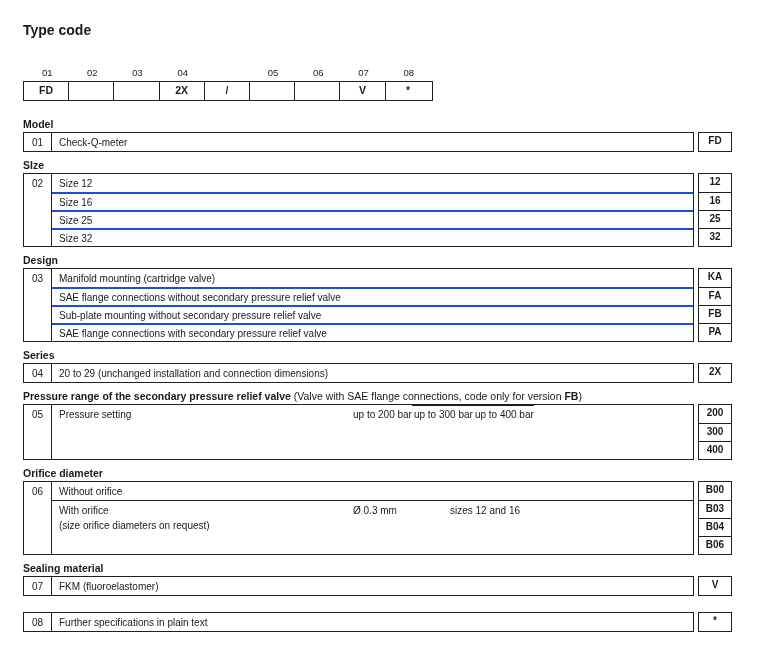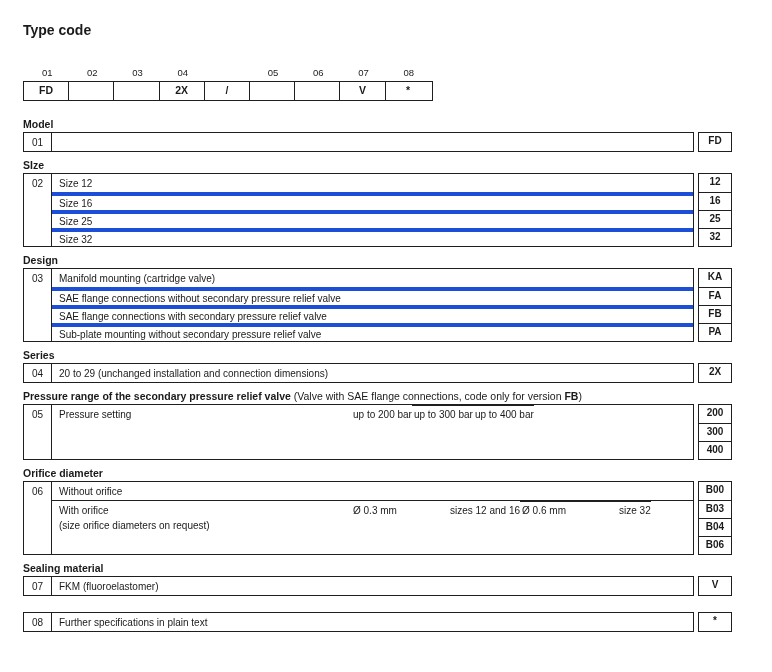--- a/index.html
+++ b/index.html
@@ -19,21 +19,21 @@
 
   
   .sec-heading{font-size:10.5px;font-weight:bold;line-height:12px;margin:7px 0 2px 0;}
   .first .sec-heading{margin-top:17px;}
   .sec-heading .reg{font-weight:normal;}
   .sec-body{display:flex;align-items:stretch;}
   .main-tbl{box-sizing:border-box;width:671px;border:1.6px solid #1f1f1f;display:flex;background:#fff;}
   .num-cell{box-sizing:border-box;flex:0 0 28px;border-right:1px solid #1f1f1f;
             font-size:10px;text-align:center;padding-top:2px;line-height:15px;}
   .rows{flex:1;display:flex;flex-direction:column;min-width:0;}
-  .drow{box-sizing:border-box;height:18px;border-top:4px solid #1d4ed8;font-size:10px;
+  .drow{box-sizing:border-box;height:18px;border-top:2px solid #1d4ed8;font-size:10px;
         display:flex;align-items:center;padding-left:7px;}
   .rows > .drow:first-child, .rows > .split:first-child{border-top:none;}
   .split{box-sizing:border-box;display:flex;border-top:1px solid #1f1f1f;}
   .split-left{box-sizing:border-box;flex:0 0 299px;font-size:10px;padding:2px 0 0 7px;line-height:15px;}
   .split-rows{flex:1;display:flex;flex-direction:row;min-width:0;}
   .srow{box-sizing:border-box;height:18px;border-top:1px solid #1f1f1f;font-size:10px;
         display:flex;align-items:center;padding-left:2px;}
   .split-rows .srow:first-child{border-top:none;}
   .dia{flex:0 0 97px;}
   .gap{flex:0 0 4px;}
@@ -73,20 +73,25 @@
       <div class="cbox">V</div>
       <div class="cbox">*</div>
     </div>
   </div>
 
   <div class="section first">
     <div class="sec-heading">Model</div>
     <div class="sec-body">
       <div class="main-tbl">
         <div class="num-cell">01</div>
+        <div class="rows">
+          <div class="drow">
+              <span>Check-Q-meter</span>
+            </div>
+        </div>
       </div>
       <div class="gap"></div>
       <div class="code-col">
         <div class="code-cell">FD</div>
       </div>
     </div>
   </div>
 
   <div class="section">
     <div class="sec-heading">SIze</div>
@@ -124,24 +129,24 @@
       <div class="main-tbl">
         <div class="num-cell">03</div>
         <div class="rows">
           <div class="drow">
               <span>Manifold mounting (cartridge valve)</span>
             </div>
           <div class="drow">
               <span>SAE flange connections without secondary pressure relief valve</span>
             </div>
           <div class="drow">
+              <span>Sub-plate mounting without secondary pressure relief valve</span>
+            </div>
+          <div class="drow">
               <span>SAE flange connections with secondary pressure relief valve</span>
-            </div>
-          <div class="drow">
-              <span>Sub-plate mounting without secondary pressure relief valve</span>
             </div>
         </div>
       </div>
       <div class="gap"></div>
       <div class="code-col">
         <div class="code-cell">KA</div>
         <div class="code-cell">FA</div>
         <div class="code-cell">FB</div>
         <div class="code-cell">PA</div>
       </div>
@@ -209,24 +214,20 @@
           <div class="split">
             <div class="split-left">
               <div>With orifice</div>
               <div>(size orifice diameters on request)</div>
             </div>
             <div class="split-rows">
               <div class="srow">
                   <span class="dia">Ø 0.3 mm</span>
                   <span>sizes 12 and 16</span>
                 </div>
-              <div class="srow">
-                  <span class="dia">Ø 0.6 mm</span>
-                  <span>size 32</span>
-                </div>
             </div>
           </div>
         </div>
       </div>
       <div class="gap"></div>
       <div class="code-col">
         <div class="code-cell">B00</div>
         <div class="code-cell">B03</div>
         <div class="code-cell">B04</div>
         <div class="code-cell">B06</div>

